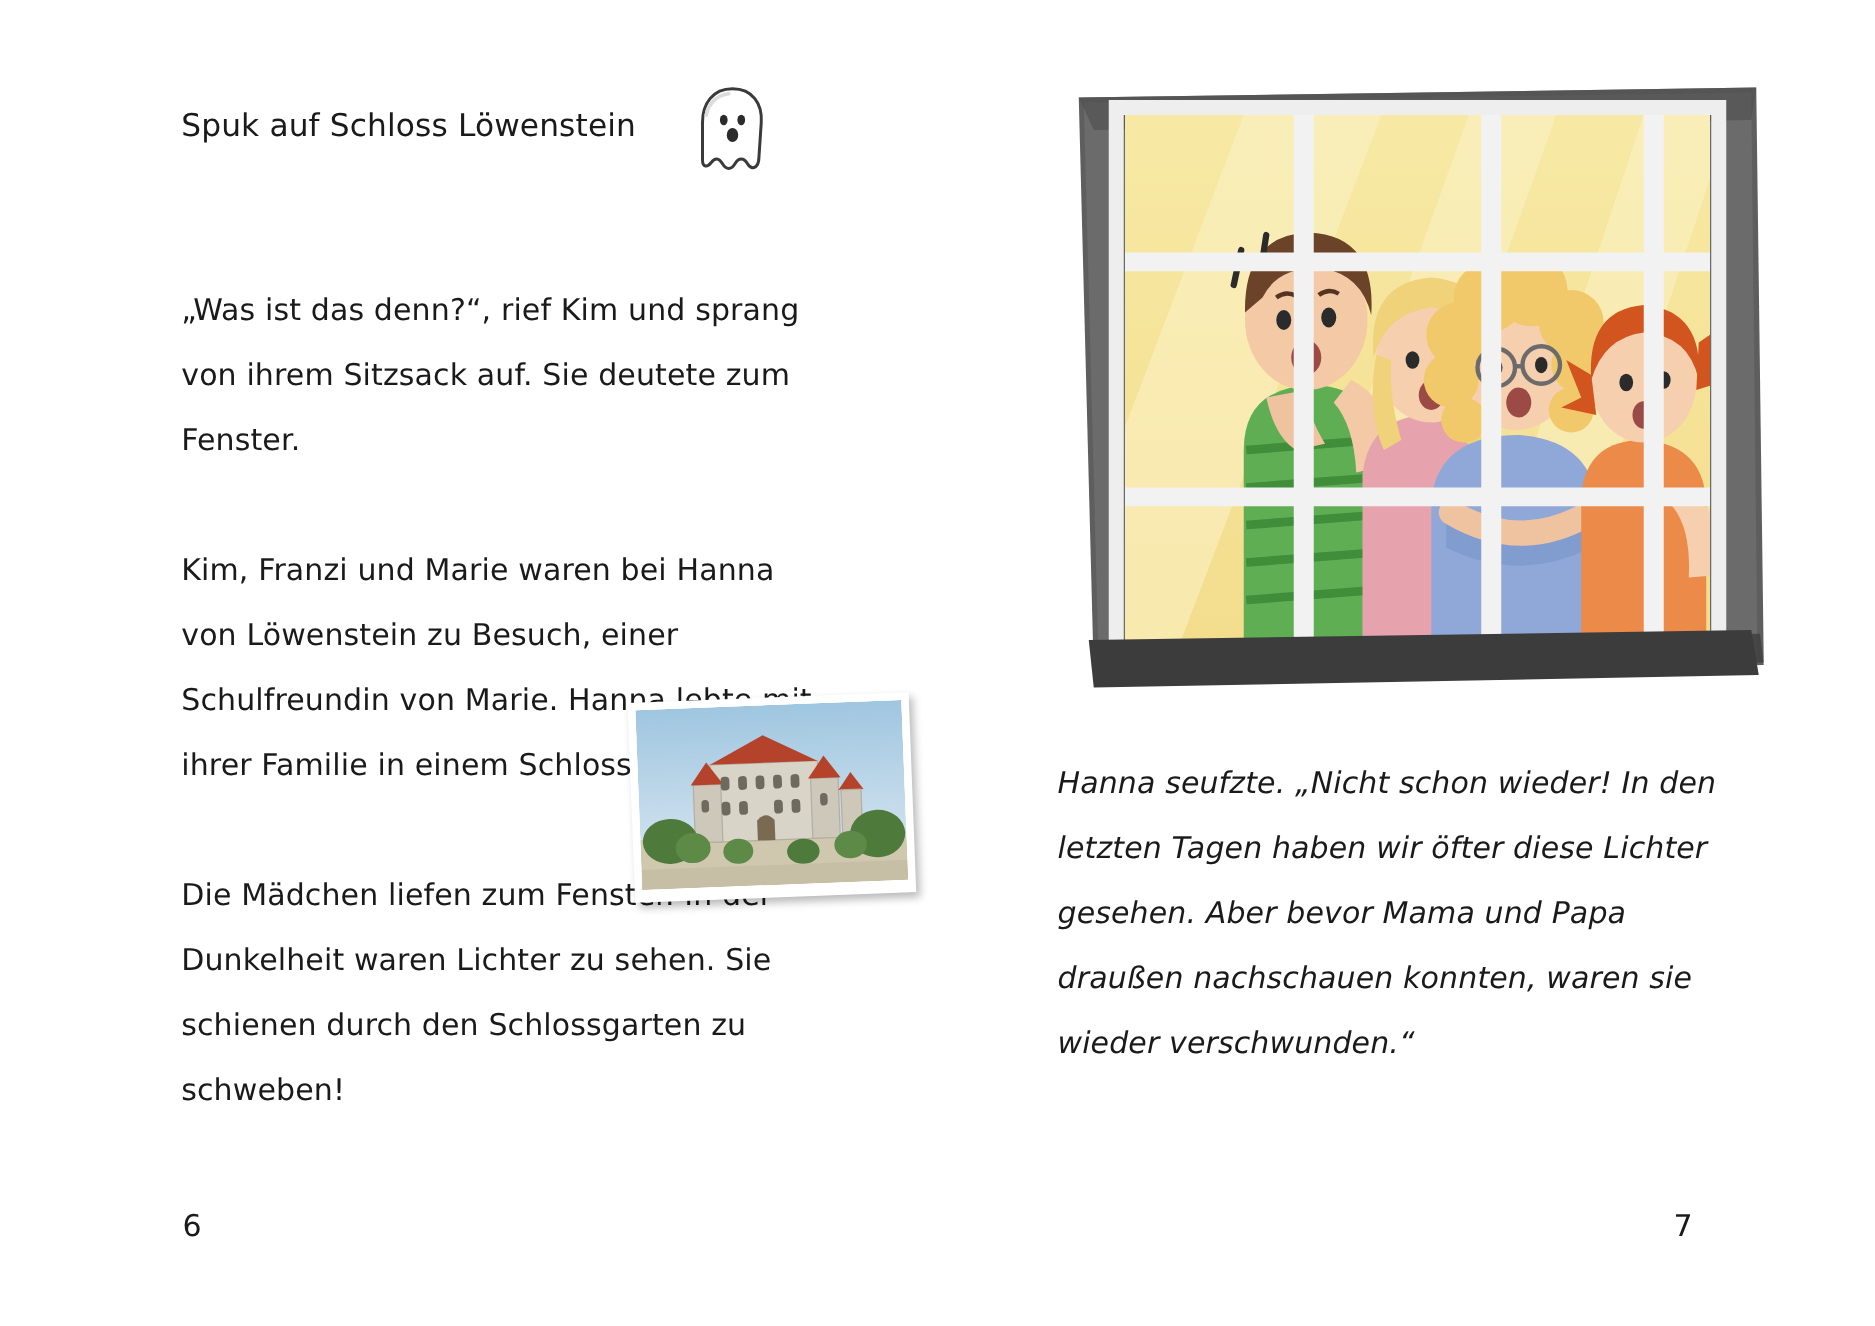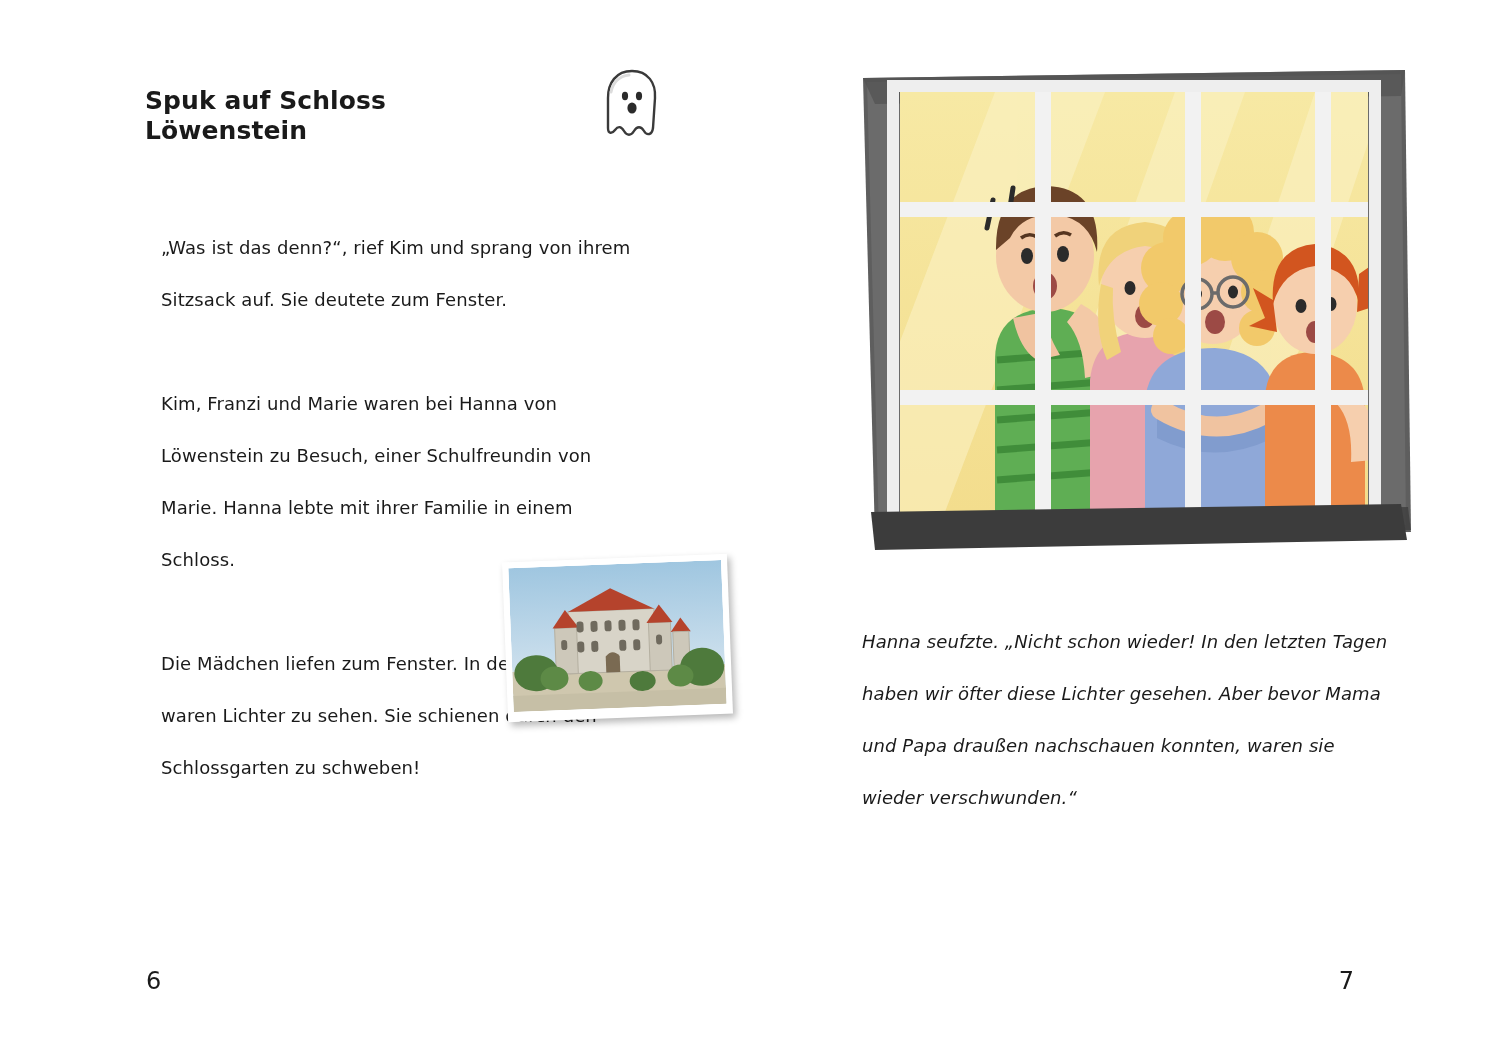--- a/index.html
+++ b/index.html
@@ -28,38 +28,38 @@
 
   
   .left-content {
     position: absolute;
     left: 145px;
     top: 86px;
     width: 520px;
   }
   .chapter-title {
     font-size: 25px;
-    font-weight: bold;
+    font-weight: normal;
     letter-spacing: 0.1px;
     line-height: 1.2;
     margin: 0;
     display: inline-block;
   }
   .title-row {
     display: flex;
     align-items: flex-start;
     gap: 44px;
   }
   .ghost-icon {
     margin-top: -18px;
   }
   .para {
-    font-size: 18px;
+    font-size: 24px;
     line-height: 52px;
-    margin: 16px;
+    margin: 0;
     letter-spacing: 0.1px;
   }
   .p1 { margin-top: 76px; }
   .p2 { margin-top: 52px; }
   .p3 { margin-top: 52px; }
 
   .castle-photo {
     position: absolute;
     left: 505px;
     top: 558px;

